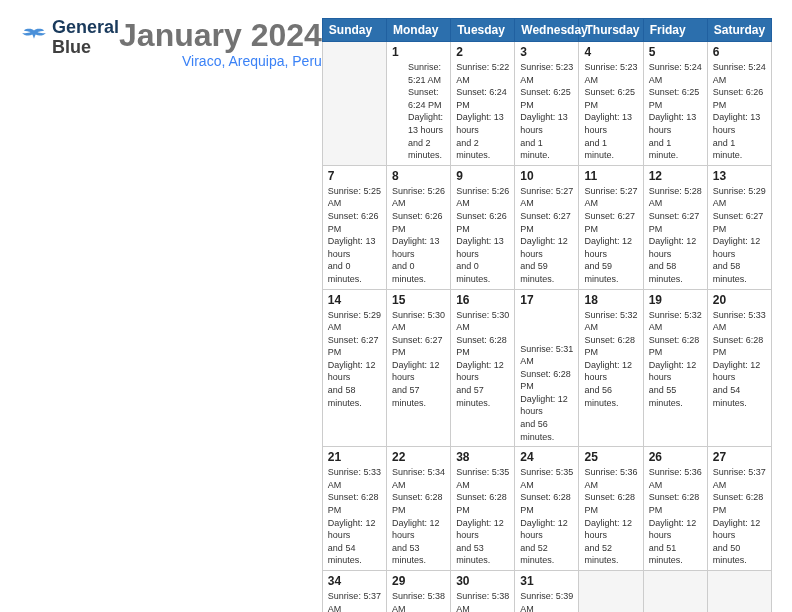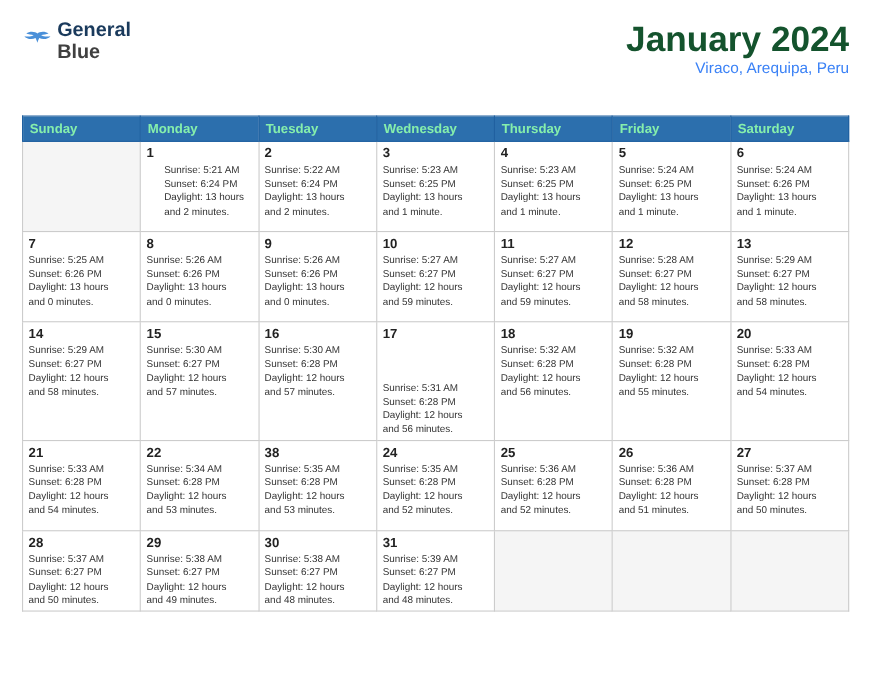--- a/index.html
+++ b/index.html
@@ -8,22 +8,21 @@
       background: #fff;
       width: 792px;
       height: 612px;
       overflow: hidden;
     }
     .page {
       width: 792px;
       height: 519px;
       padding: 18px 20px 12px 20px;
       display: flex;
-      flex-direction: column;
-      gap: 26px;
+      flex-direction: row;
     }
     .header {
       display: flex;
       align-items: flex-start;
       justify-content: space-between;
       margin-bottom: 10px;
     }
     .logo {
       display: flex;
       align-items: center;
@@ -41,37 +40,37 @@
     .logo-bird {
       width: 28px;
       height: 22px;
     }
     .title-block {
       text-align: right;
     }
     .main-title {
       font-size: 32px;
       font-weight: bold;
-      color: #14532d;
+      color: #737373;
       line-height: 1.1;
     }
     .subtitle {
       font-size: 14px;
       color: #3b82f6;
     }
     .calendar {
       flex: 1;
       border: 1px solid #ccc;
       border-collapse: collapse;
       width: 100%;
       table-layout: fixed;
     }
     .calendar th {
       background: #2c6fad;
-      color: #86efac;
+      color: #ffffff;
       text-align: left;
       padding: 4px 6px;
       font-size: 12px;
       font-weight: bold;
       border: 1px solid #2060a0;
     }
     .calendar td {
       border: 1px solid #ccc;
       vertical-align: top;
       padding: 3px 5px;
@@ -327,21 +326,21 @@
           <td>
             <div class="day-num">27</div>
             <div class="day-info" style="white-space: pre-line;">Sunrise: 5:37 AM
 Sunset: 6:28 PM
 Daylight: 12 hours
 and 50 minutes.</div>
           </td>
         </tr>
         <tr class="last-row">
           <td>
-            <div class="day-num">28</div>
+            <div class="day-num">34</div>
             <div class="day-info" style="white-space: pre-line;">Sunrise: 5:37 AM
 Sunset: 6:27 PM
 Daylight: 12 hours
 and 50 minutes.</div>
           </td>
           <td>
             <div class="day-num">29</div>
             <div class="day-info" style="white-space: pre-line;">Sunrise: 5:38 AM
 Sunset: 6:27 PM
 Daylight: 12 hours

